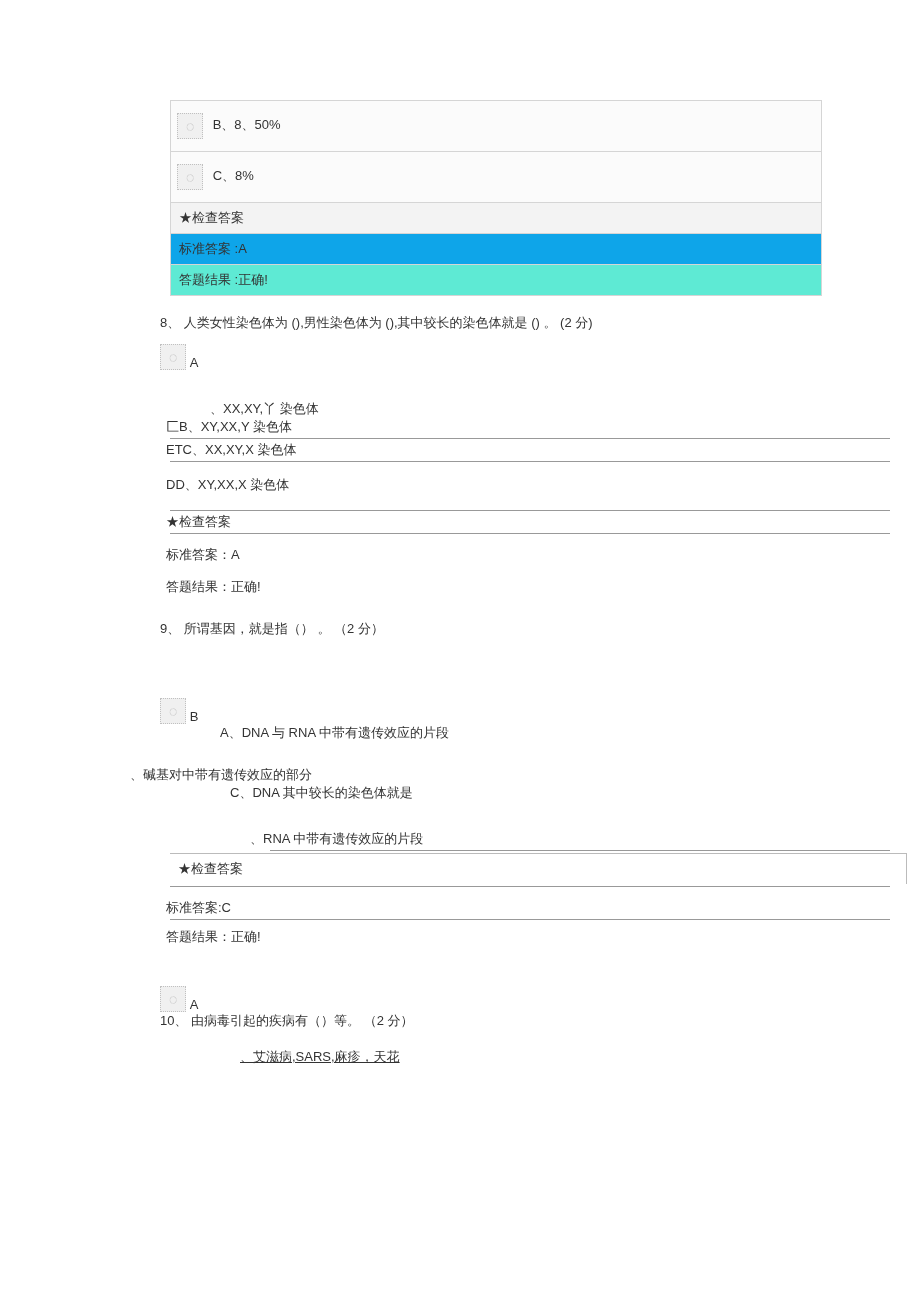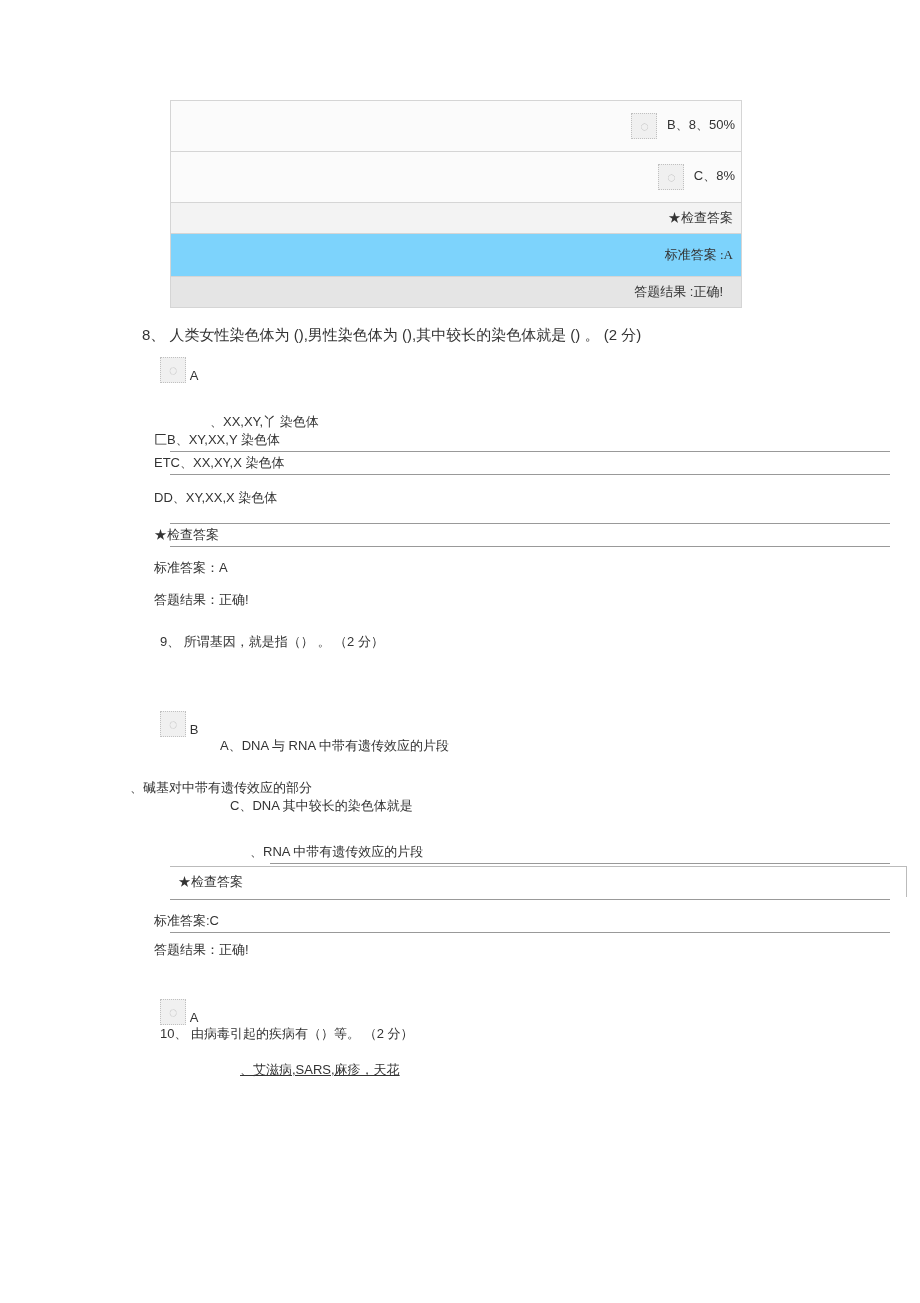--- a/index.html
+++ b/index.html
@@ -6,23 +6,22 @@
     font-family: "Microsoft YaHei", Arial, sans-serif;
     font-size: 13px;
     color: #333;
     margin: 0;
     padding: 100px 130px 60px 130px;
     background: #fff;
     width: 660px;
   }
   .option-table {
     margin-left: 40px;
-    width: 572px;
+    width: 652px;
     border-collapse: collapse;
-    text-align: right;
   }
   .option-table td {
     border: 1px solid #d5d5d5;
     padding: 4px 6px;
     background: #fbfbfb;
     vertical-align: middle;
   }
   .option-row td {
     height: 42px;
   }
@@ -45,48 +44,47 @@
   }
   .radio-box.unselected::before {
     content: "◌";
     color: #aaa;
   }
   .check-row td {
     background: #f3f3f3;
     padding: 6px 8px;
   }
   .ans-row td {
-    background: #7dd3fc;
-    padding: 12px 8px;
-    font-family: Liberation Serif, serif;
+    background: #0ea5e9;
+    padding: 6px 8px;
   }
   .res-row td {
-    background: #e5e5e5;
-    padding: 6px 18px;
+    background: #5eead4;
+    padding: 6px 8px;
   }
   .q-text {
-    margin: 18px 0 12px 12px;
-    font-size: 15px;
+    margin: 18px 0 12px 30px;
+    font-size: 13px;
   }
   .inline-radio {
     display: inline-block;
     width: 24px;
     height: 24px;
     border: 1px dotted #c0c0c0;
     background: #f0f0f0;
     vertical-align: bottom;
     margin-left: 30px;
     font-size: 14px;
     line-height: 24px;
     text-align: center;
     color: #aaa;
   }
   .inline-radio::before { content: "◌"; }
   .indent-block { margin-left: 80px; }
-  .small-indent { margin-left: 24px; }
+  .small-indent { margin-left: 36px; }
   .line-sep {
     border: none;
     border-top: 1px solid #999;
     margin: 2px 0 2px 40px;
     width: 720px;
   }
   .q9-box { margin-top: 60px; }
   .q9-check-line {
     border: 1px solid #bbb;
     border-left: none;

